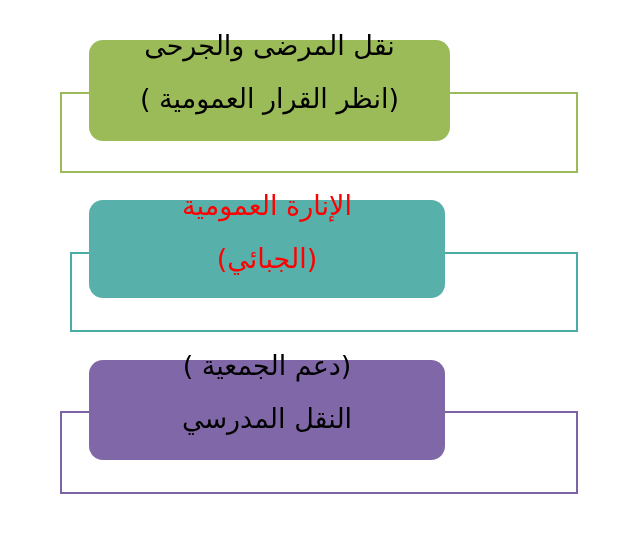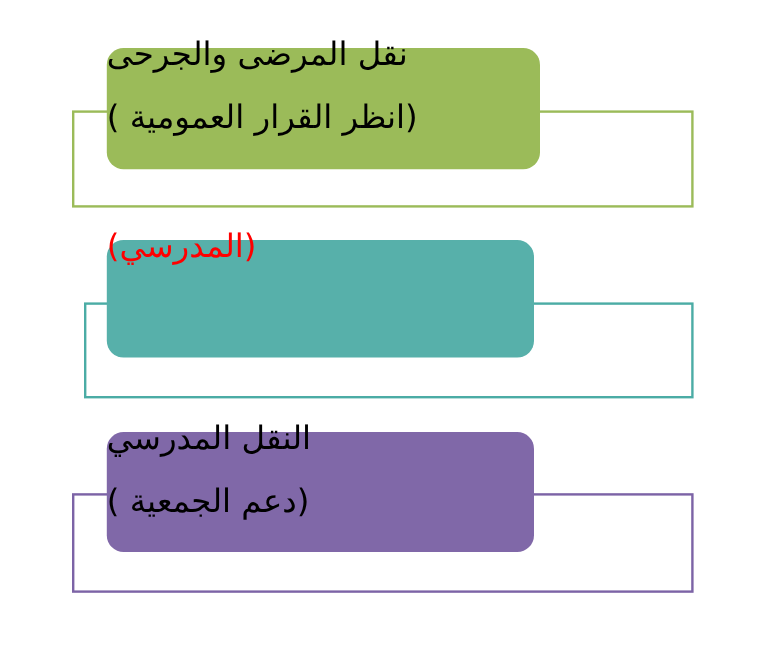--- a/index.html
+++ b/index.html
@@ -44,21 +44,21 @@
     position: absolute;
     box-sizing: border-box;
     border-radius: 14px;
     z-index: 2;
   }
 
   
   .label {
     position: absolute;
     z-index: 3;
-    text-align: left;
+    text-align: center;
     direction: rtl;
     unicode-bidi: isolate;
     font-family: "DejaVu Sans", sans-serif;
     font-size: 27px;
     line-height: 1.0;
     white-space: nowrap;
     pointer-events: none;
   }
   .label .line {
     display: block;
@@ -122,26 +122,27 @@
     <div class="label">
       <span class="line">نقل المرضى والجرحى</span>
       <span class="line">(انظر القرار العمومية )</span>
     </div>
   </div>
 
   <div class="group" id="group-public-lighting">
     <div class="outline-box"></div>
     <div class="fill-box"></div>
     <div class="label">
-      <span class="line">(المدرسي)</span>
+      <span class="line">الإنارة العمومية</span>
+      <span class="line">(الجبائي)</span>
     </div>
   </div>
 
   <div class="group" id="group-school-transport">
     <div class="outline-box"></div>
     <div class="fill-box"></div>
     <div class="label">
+      <span class="line">(دعم الجمعية )</span>
       <span class="line">النقل المدرسي</span>
-      <span class="line">(دعم الجمعية )</span>
     </div>
   </div>
 
 </div>
 
 </body></html>

